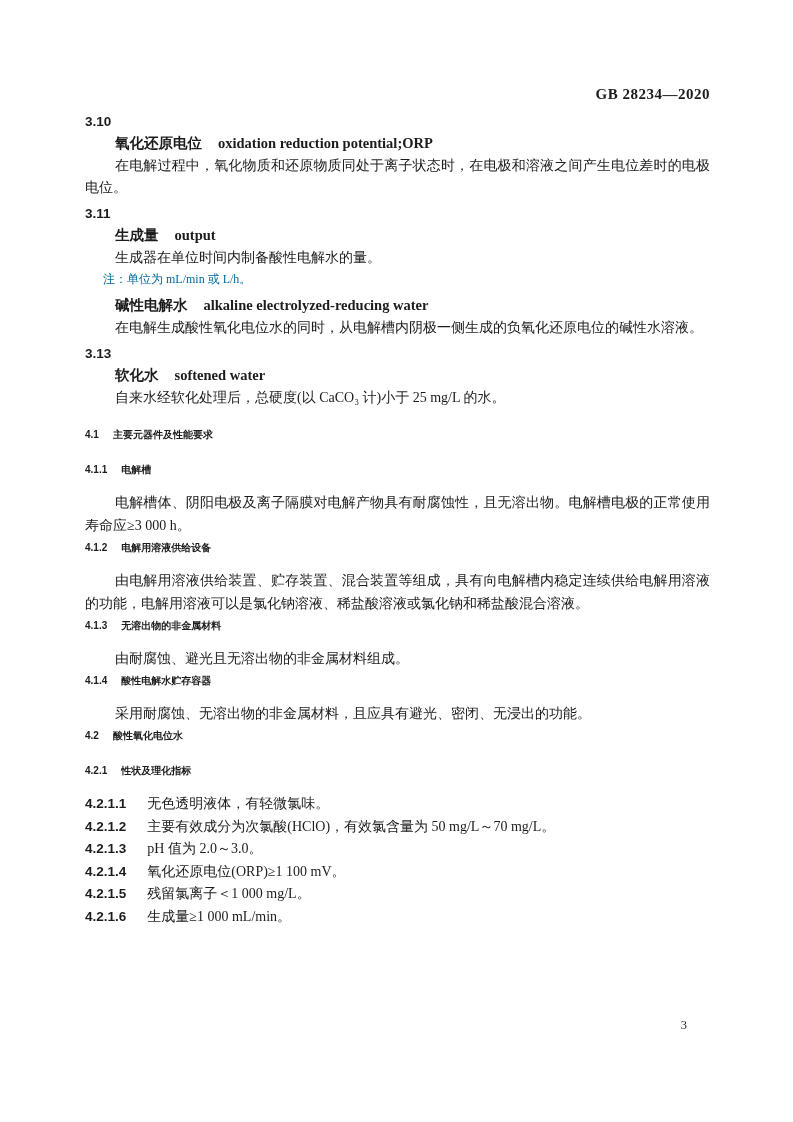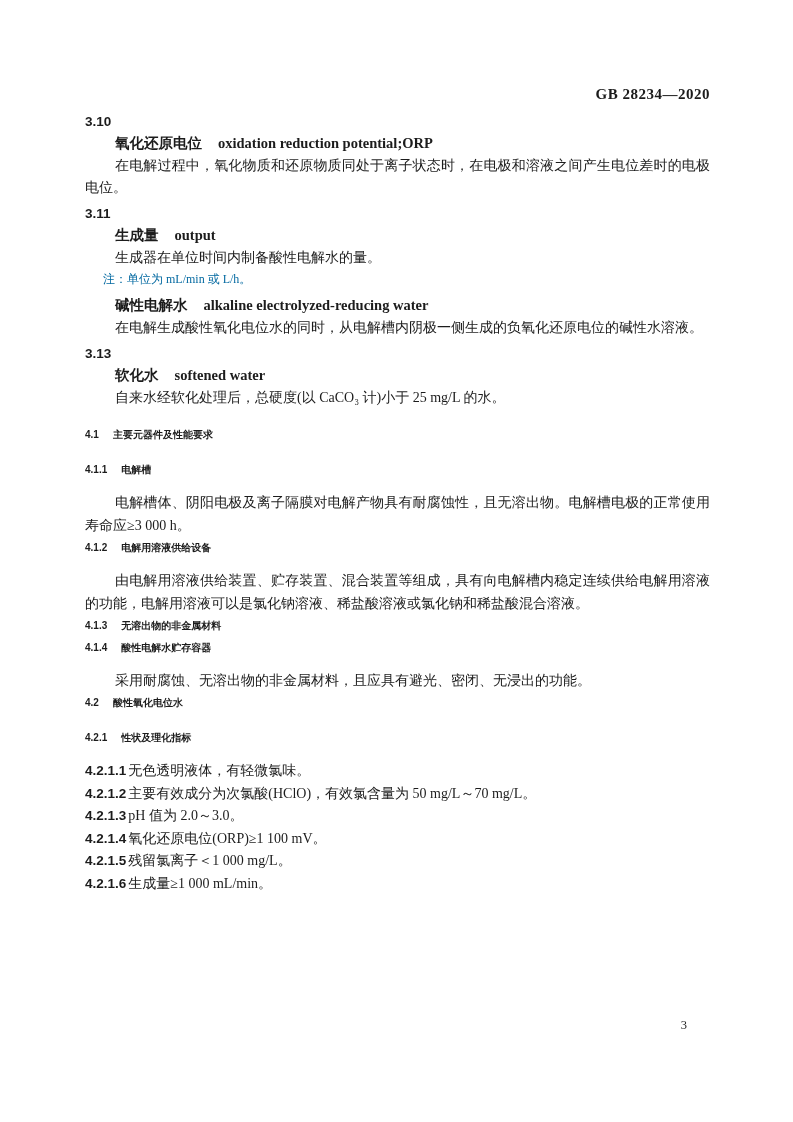--- a/index.html
+++ b/index.html
@@ -75,21 +75,21 @@
     line-height: 23px;
     text-align: justify;
   }
 
   .items { margin-top: 11px; }
   .req-item { line-height: 22.5px; }
   .req-item .item-num {
     font-family: "Liberation Sans", "DejaVu Sans", sans-serif;
     font-weight: 600;
     font-size: 13.5px;
-    margin-right: 2px;
+    margin-right: 21px;
   }
 
   .page-number {
     position: absolute;
     top: 1018px;
     right: 106px;
     font-size: 12.5px;
     font-family: "Liberation Serif", "DejaVu Serif", serif;
   }
 </style>
@@ -147,20 +147,21 @@
   <p class="section-body">电解槽体、阴阳电极及离子隔膜对电解产物具有耐腐蚀性，且无溶出物。电解槽电极的正常使用寿命应≥3 000 h。</p>
 
   <h3 class="section-heading mt-h">
     <span class="num">4.1.2</span><span>电解用溶液供给设备</span>
   </h3>
   <p class="section-body">由电解用溶液供给装置、贮存装置、混合装置等组成，具有向电解槽内稳定连续供给电解用溶液的功能，电解用溶液可以是氯化钠溶液、稀盐酸溶液或氯化钠和稀盐酸混合溶液。</p>
 
   <h3 class="section-heading mt-h">
     <span class="num">4.1.3</span><span>无溶出物的非金属材料</span>
   </h3>
+  <p class="section-body">由耐腐蚀、避光且无溶出物的非金属材料组成。</p>
 
   <h3 class="section-heading mt-h">
     <span class="num">4.1.4</span><span>酸性电解水贮存容器</span>
   </h3>
   <p class="section-body">采用耐腐蚀、无溶出物的非金属材料，且应具有避光、密闭、无浸出的功能。</p>
 
   <h2 class="section-heading mt-h">
     <span class="num">4.2</span><span>酸性氧化电位水</span>
   </h2>
 

